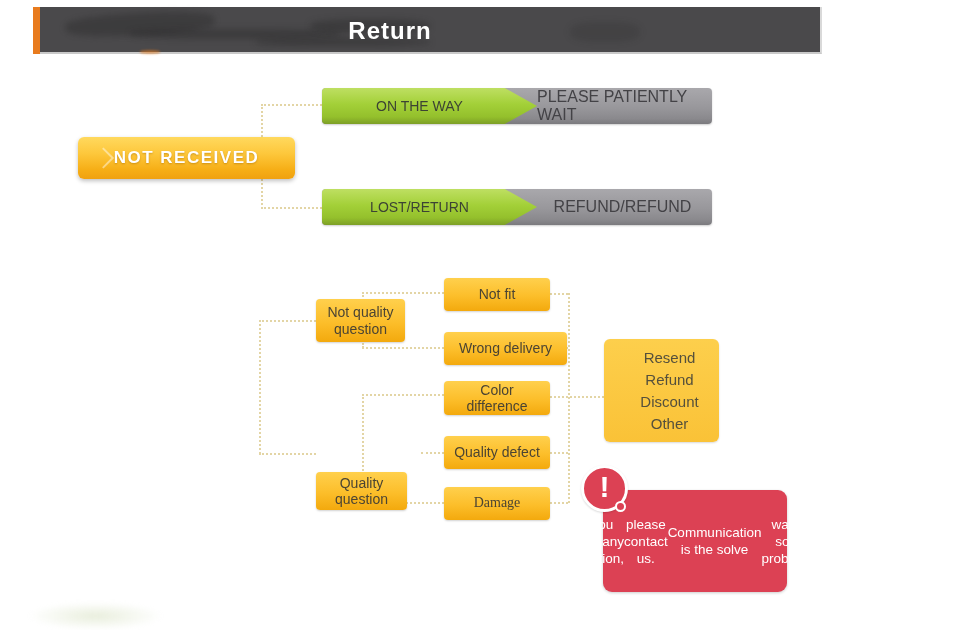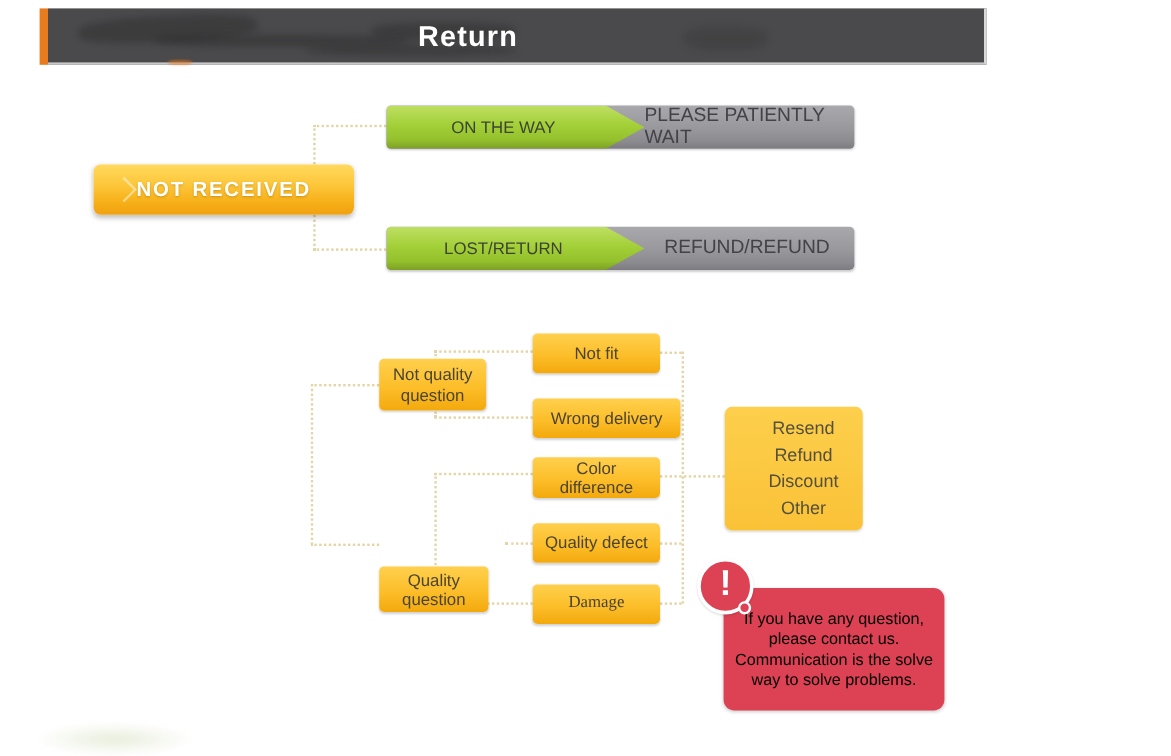--- a/index.html
+++ b/index.html
@@ -79,22 +79,22 @@
     box-shadow:0 1px 2px rgba(0,0,0,0.15);
     display:flex; flex-direction:column; align-items:center; justify-content:center;
     color:#55503c; font-size:15px;
   }
   .outcome-box div { line-height:22px;margin-left:16px; }
 
   
   .notice-box {
     position:absolute; left:603px; top:490px; width:184px; height:102px;
     background:#dc4154; border-radius:9px;
-    color:#000000; font-size:13.5px; line-height:17px; text-align:center;
-    display:flex; flex-direction:column; align-items:center; justify-content:center;
+    color:#ffffff; font-size:13.5px; line-height:17px; text-align:center;
+    display:flex; flex-direction:row; align-items:center; justify-content:center;
     box-shadow:0 1px 3px rgba(0,0,0,0.2);
   }
   .notice-badge {
     position:absolute; left:581px; top:465px; width:47px; height:47px;
     background:#dc4154; border:3px solid #ffffff; border-radius:50%;
     box-sizing:border-box; display:flex; align-items:center; justify-content:center;
     color:#ffffff; font-size:30px; font-weight:bold; z-index:3;
     box-shadow:0 1px 2px rgba(0,0,0,0.15);
   }
   .notice-badge-dot {

